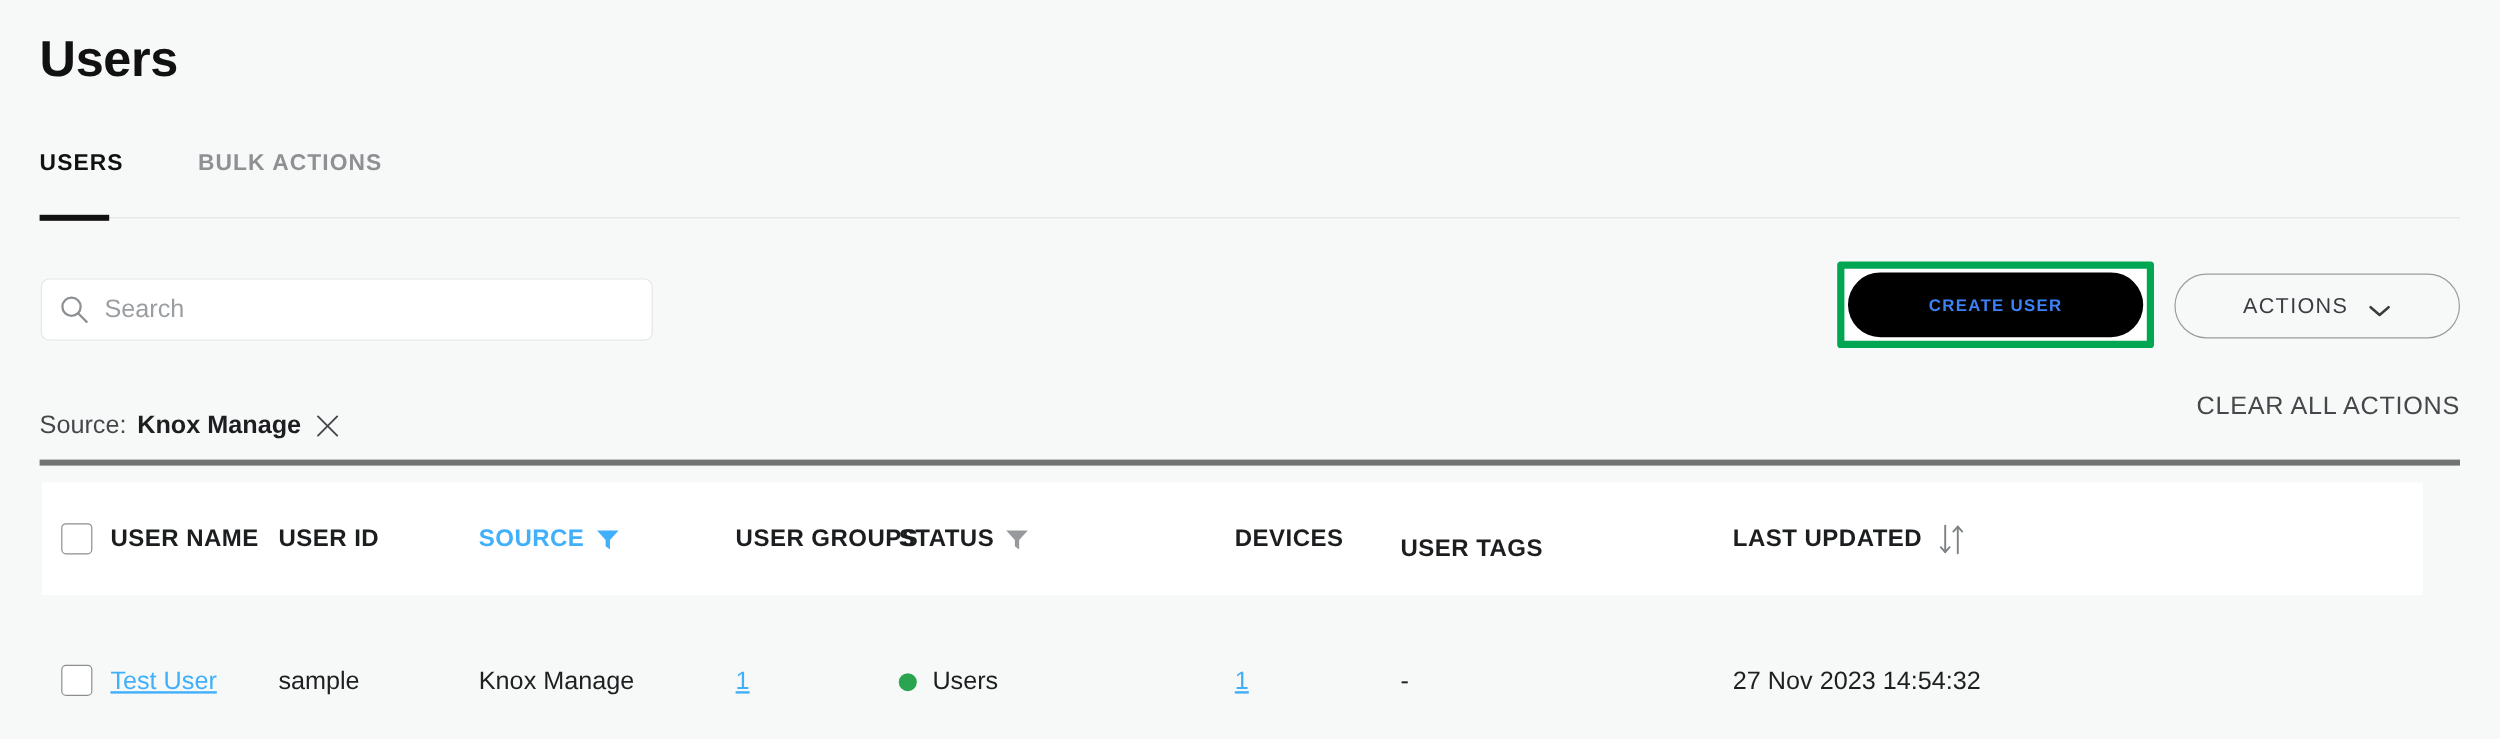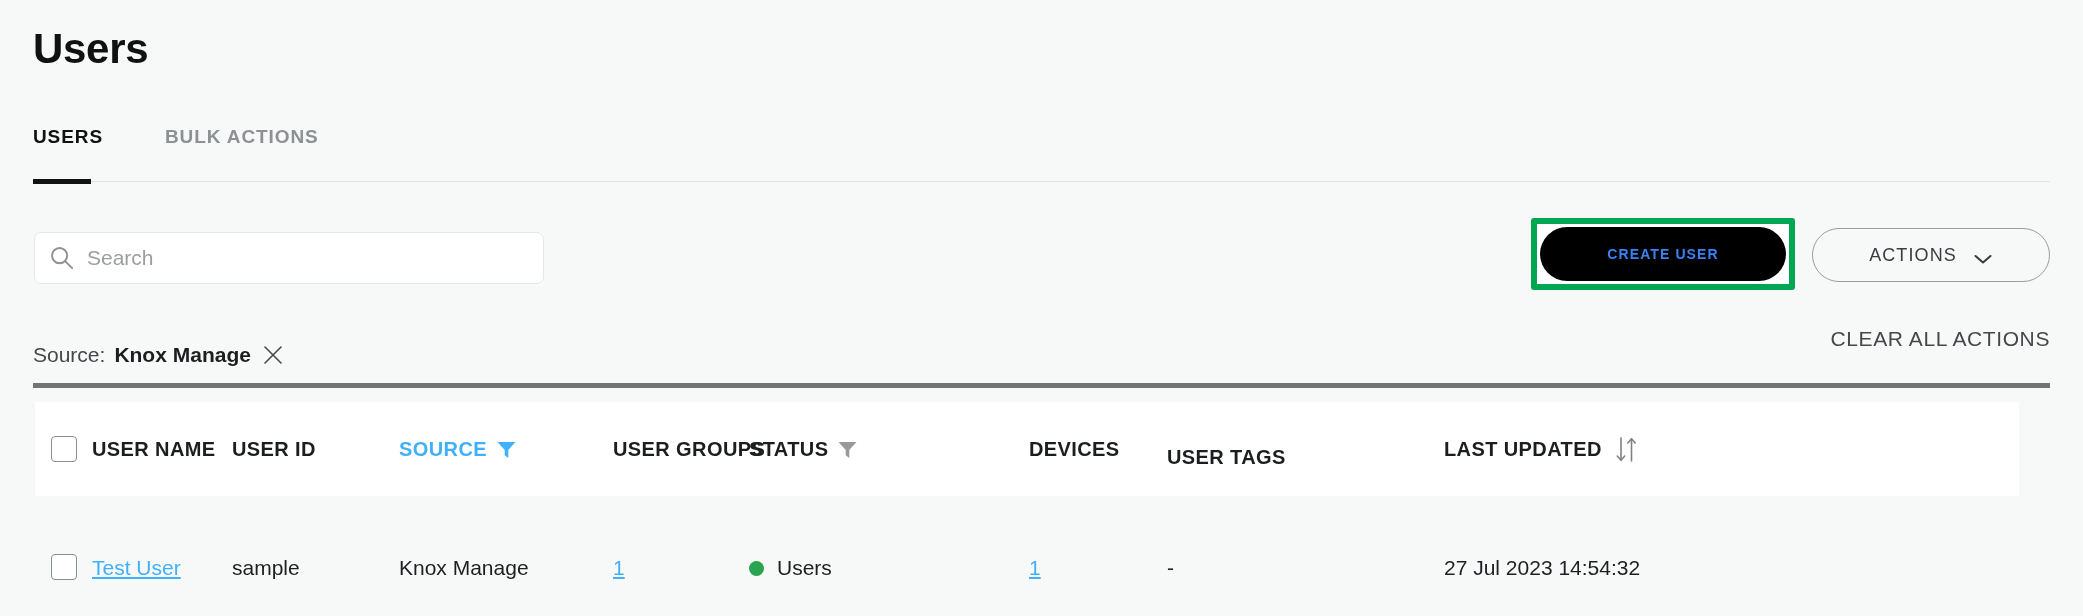--- a/index.html
+++ b/index.html
@@ -306,17 +306,17 @@
         <span class="link">1</span>
       </div>
       <div class="cell c-status">
         <span class="dot"></span>
         <span class="cell-text">Users</span>
       </div>
       <div class="cell c-devices">
         <span class="link">1</span>
       </div>
       <div class="cell c-tags cell-text">-</div>
-      <div class="cell c-upd cell-text">27 Jul 2023 14:54:32</div>
+      <div class="cell c-upd cell-text">27 Nov 2023 14:54:32</div>
     </div>
 
   </div>
 </div>
 
 </body></html>

